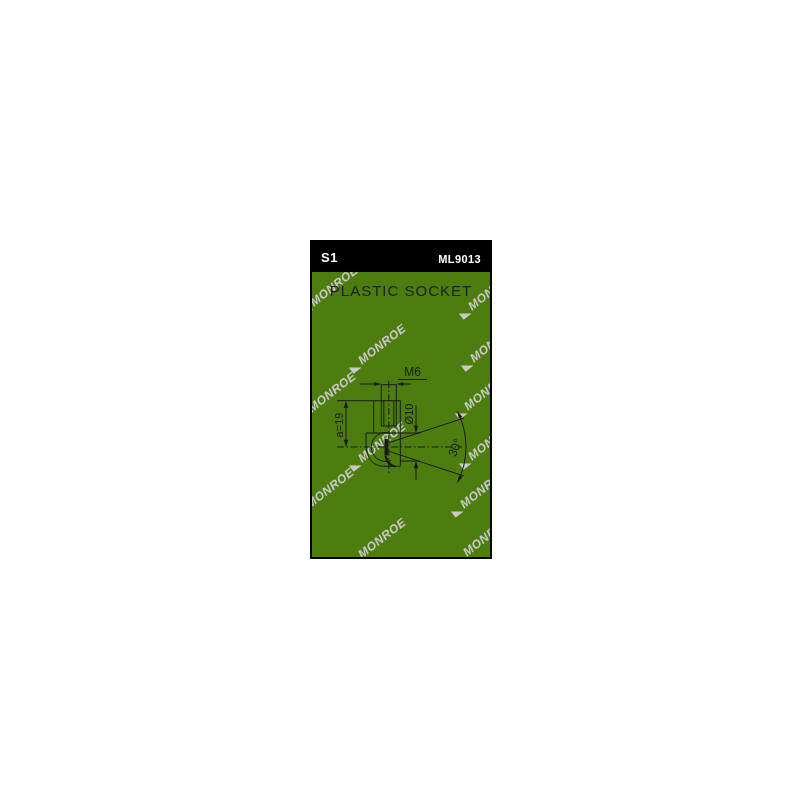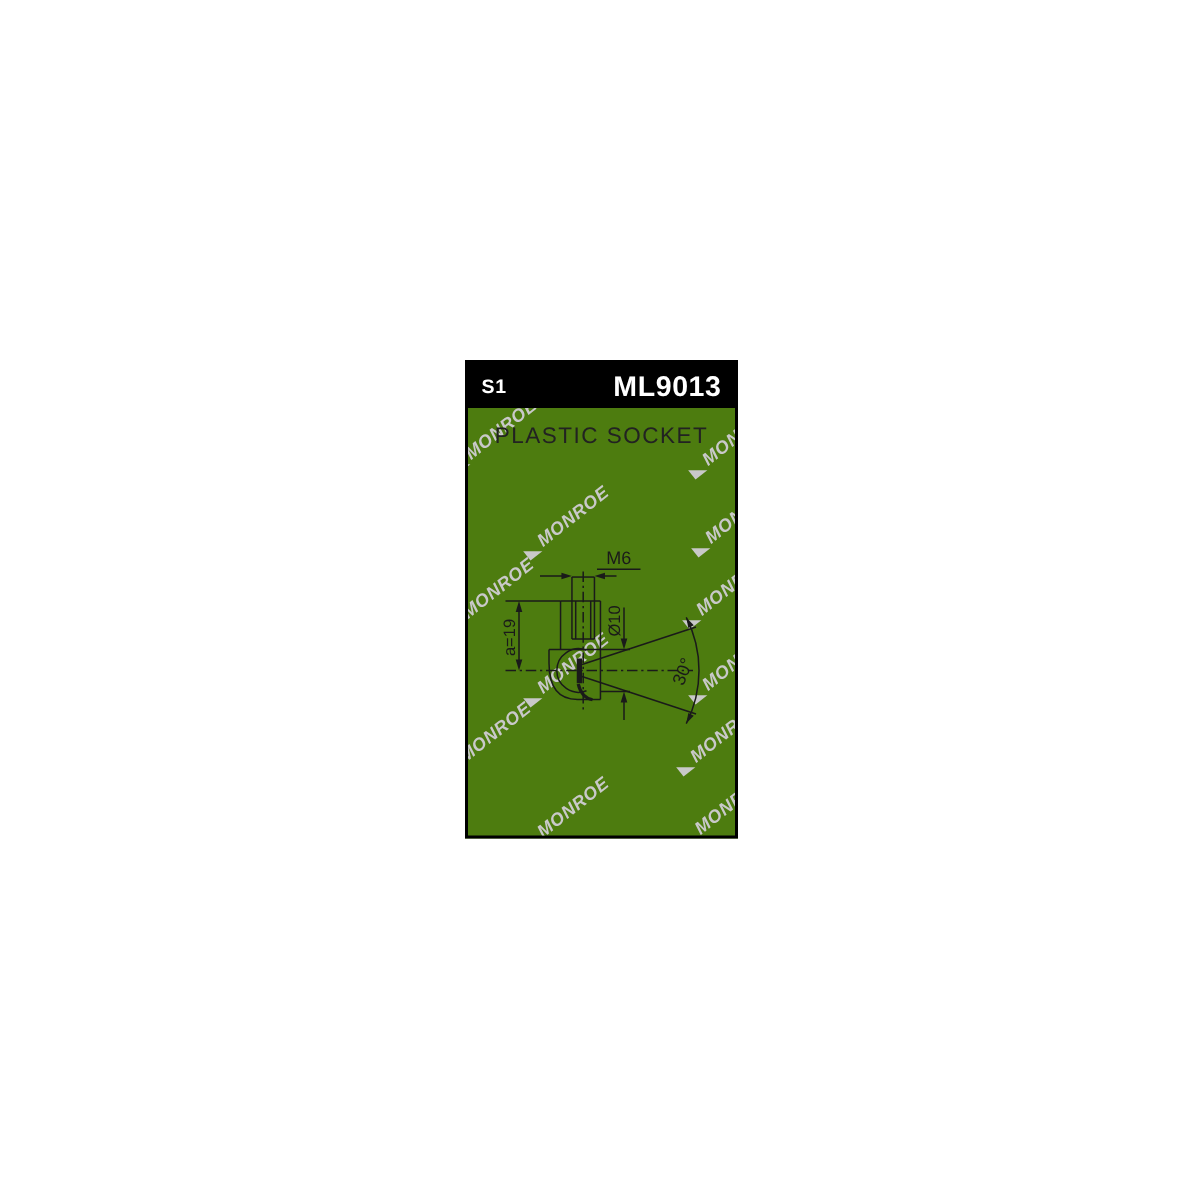--- a/index.html
+++ b/index.html
@@ -22,21 +22,21 @@
   .card-header {
     position: absolute; left: 0; top: 0; right: 0;
     height: 30px;
     background: #000000;
     color: #ffffff;
     display: flex; align-items: center; justify-content: space-between;
     padding: 0 9px;
     z-index: 3;
   }
   .hdr-left  { font-size: 13px; font-weight: bold; letter-spacing: 0.5px; }
-  .hdr-right { font-size: 19px; font-weight: bold; letter-spacing: 0.4px; margin-top: 3px; margin-left: 28px; }
+  .hdr-right { font-size: 11px; font-weight: bold; letter-spacing: 0.4px; margin-top: 3px; margin-left: 28px; }
 
   .card-title {
     position: absolute; left: 0; top: 40px; width: 100%;
     text-align: center;
     font-size: 15px;
     letter-spacing: 1px;
     color: #222222;
     z-index: 2;
   }
 

